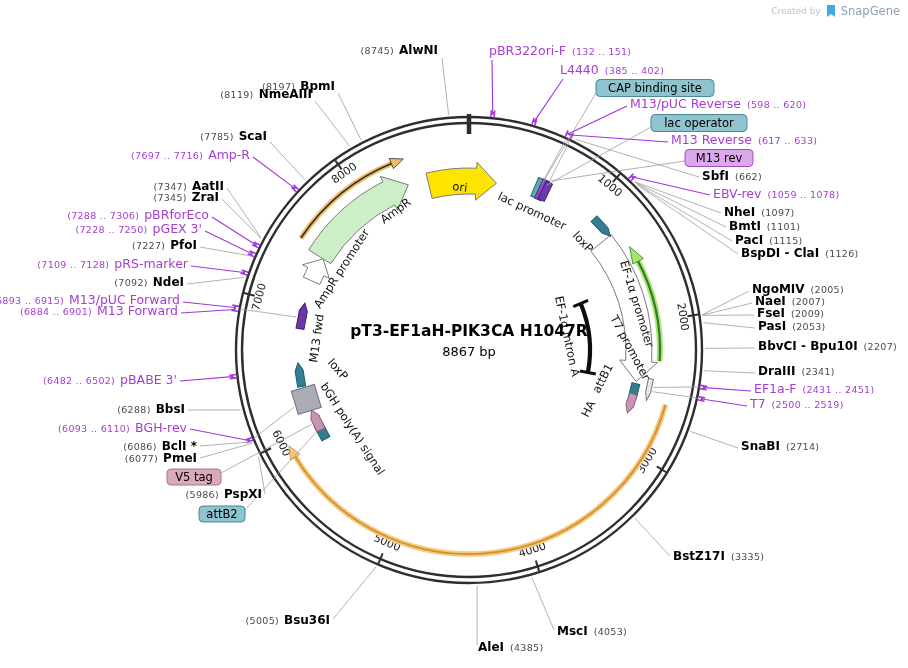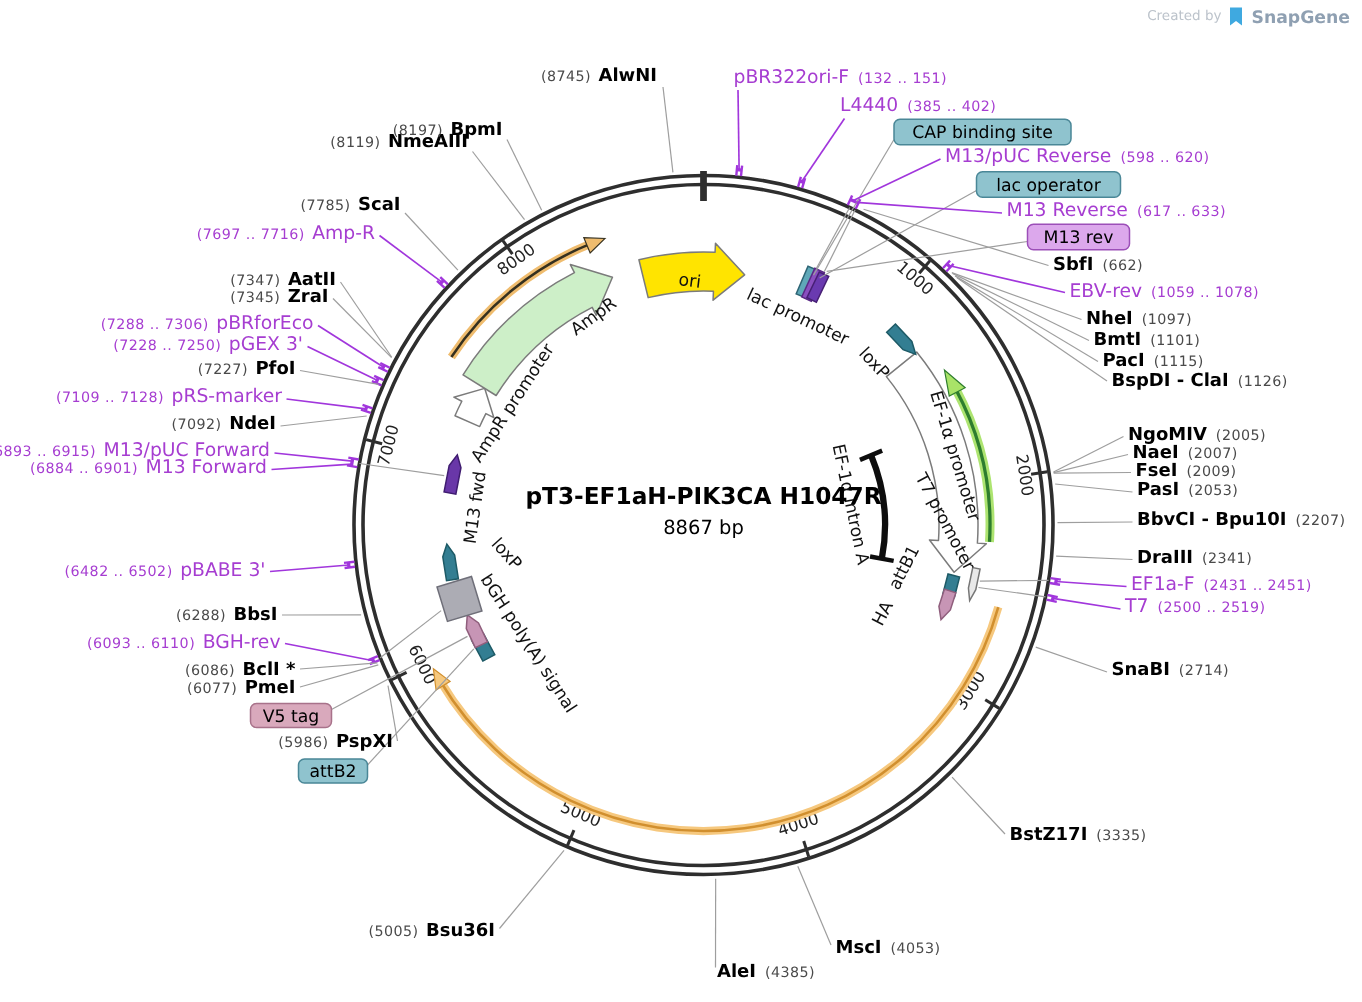--- a/index.html
+++ b/index.html
@@ -10,21 +10,21 @@
   .cname.p{font-weight:normal;font-size:12.5px;fill:#A63DD1;}
   .cnum{font-family:"DejaVu Sans",sans-serif;font-size:9.5px;fill:#4a4a4a;letter-spacing:.3px;}
   .cnum.p{fill:#A63DD1;}
   .feat{font-family:"DejaVu Sans",sans-serif;font-size:11.5px;fill:#111;}
   .boxlab{font-family:"DejaVu Sans",sans-serif;font-size:11.5px;fill:#000;text-anchor:middle;}
   .tick{font-family:"DejaVu Sans",sans-serif;font-size:11px;fill:#222;text-anchor:middle;}
   .title{font-family:"DejaVu Sans",sans-serif;font-weight:bold;font-size:15.5px;fill:#000;text-anchor:middle;}
   .size{font-family:"DejaVu Sans",sans-serif;font-size:13px;fill:#000;text-anchor:middle;}
   #watermark{position:absolute;top:4px;right:8px;display:flex;align-items:center;gap:5px;}
   #watermark .createdby{font-size:9px;color:#bcc3cb;}
-  #watermark .brand{font-size:11.5px;font-weight:bold;color:#8fa0b2;text-align:right;}
+  #watermark .brand{font-size:11.5px;font-weight:normal;color:#8fa0b2;text-align:right;}
 </style>
 </head>
 <body>
 
 <div id="page">
   <div id="watermark">
     <span class="createdby">Created by</span>
     <svg width="10" height="14">
         <path d="M1,1 h8 v12 l-4,-3 l-4,3 z" fill="#3FA9E0"></path>
       </svg>

